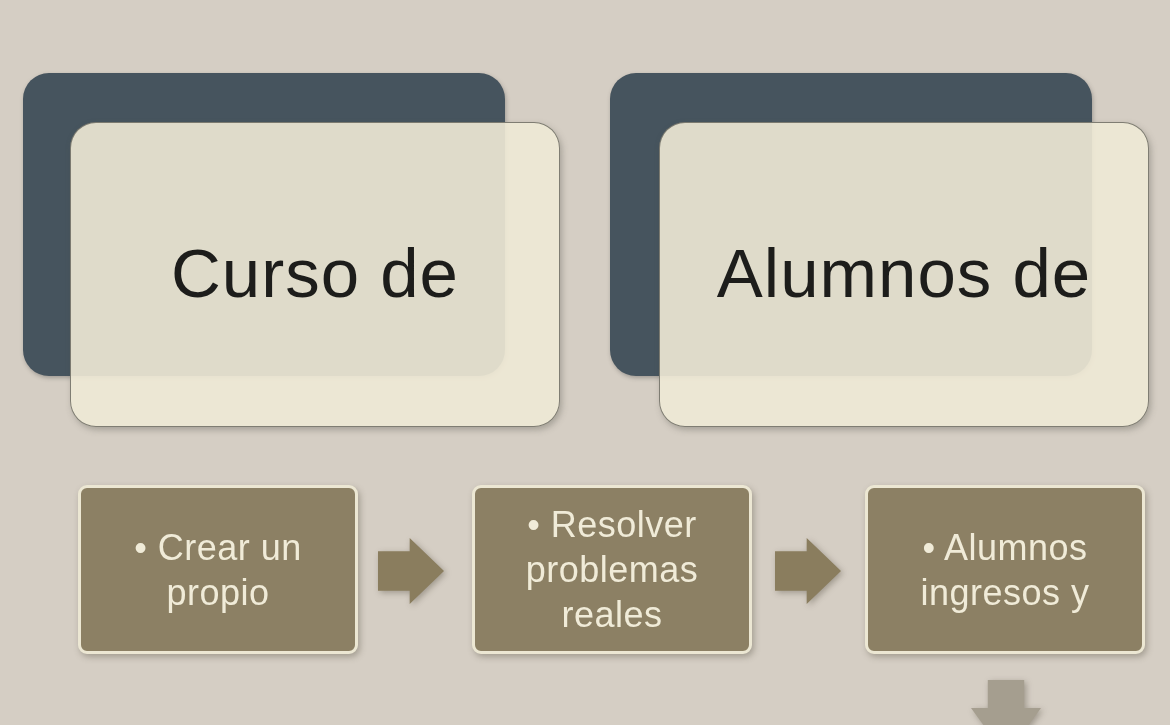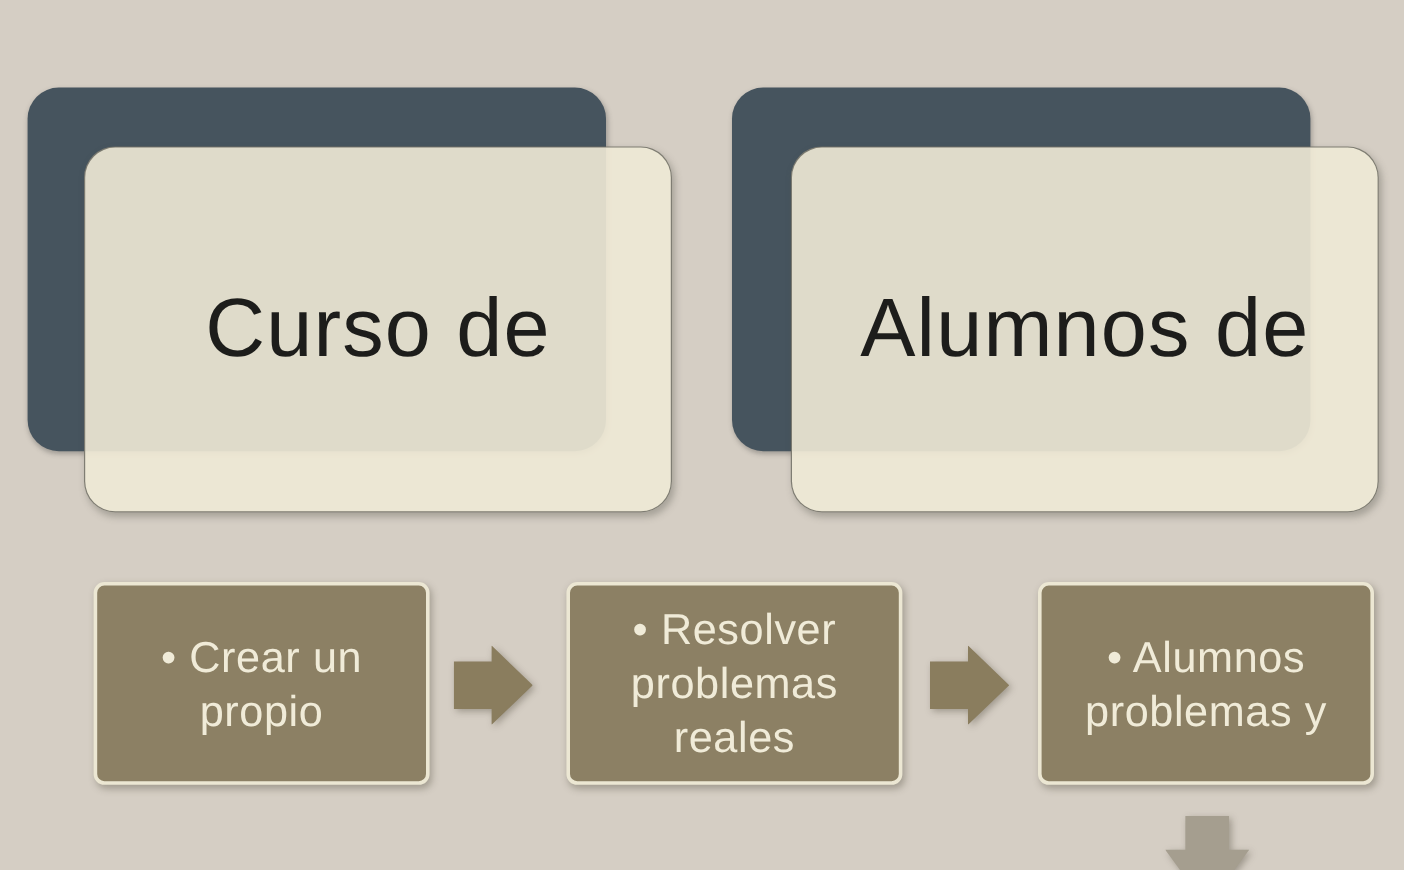--- a/index.html
+++ b/index.html
@@ -136,21 +136,21 @@
     </div>
   </div>
 
   <div class="arrow-wrap arrow-right pos-2">
     <div class="arrow-shape"></div>
   </div>
 
   <div class="step pos-3">
     <div class="step-text">
       <span>• Alumnos</span>
-      <span>problemas y</span>
+      <span>ingresos y</span>
     </div>
   </div>
 
   <div class="arrow-wrap arrow-down">
     <div class="arrow-shape"></div>
   </div>
 
 </div>
 
 </body></html>

